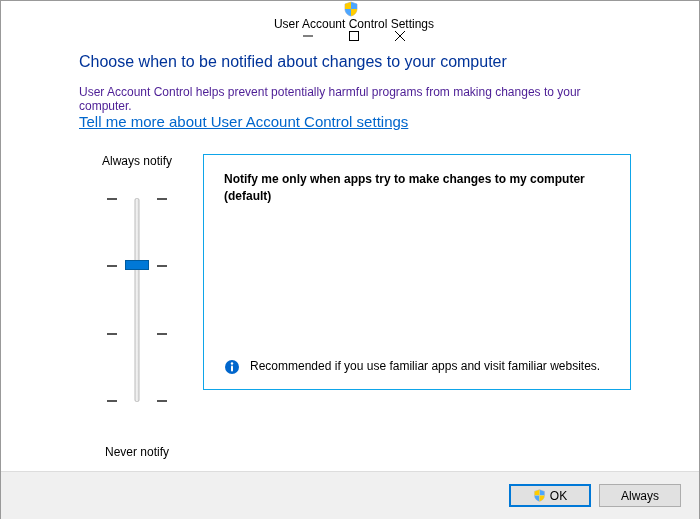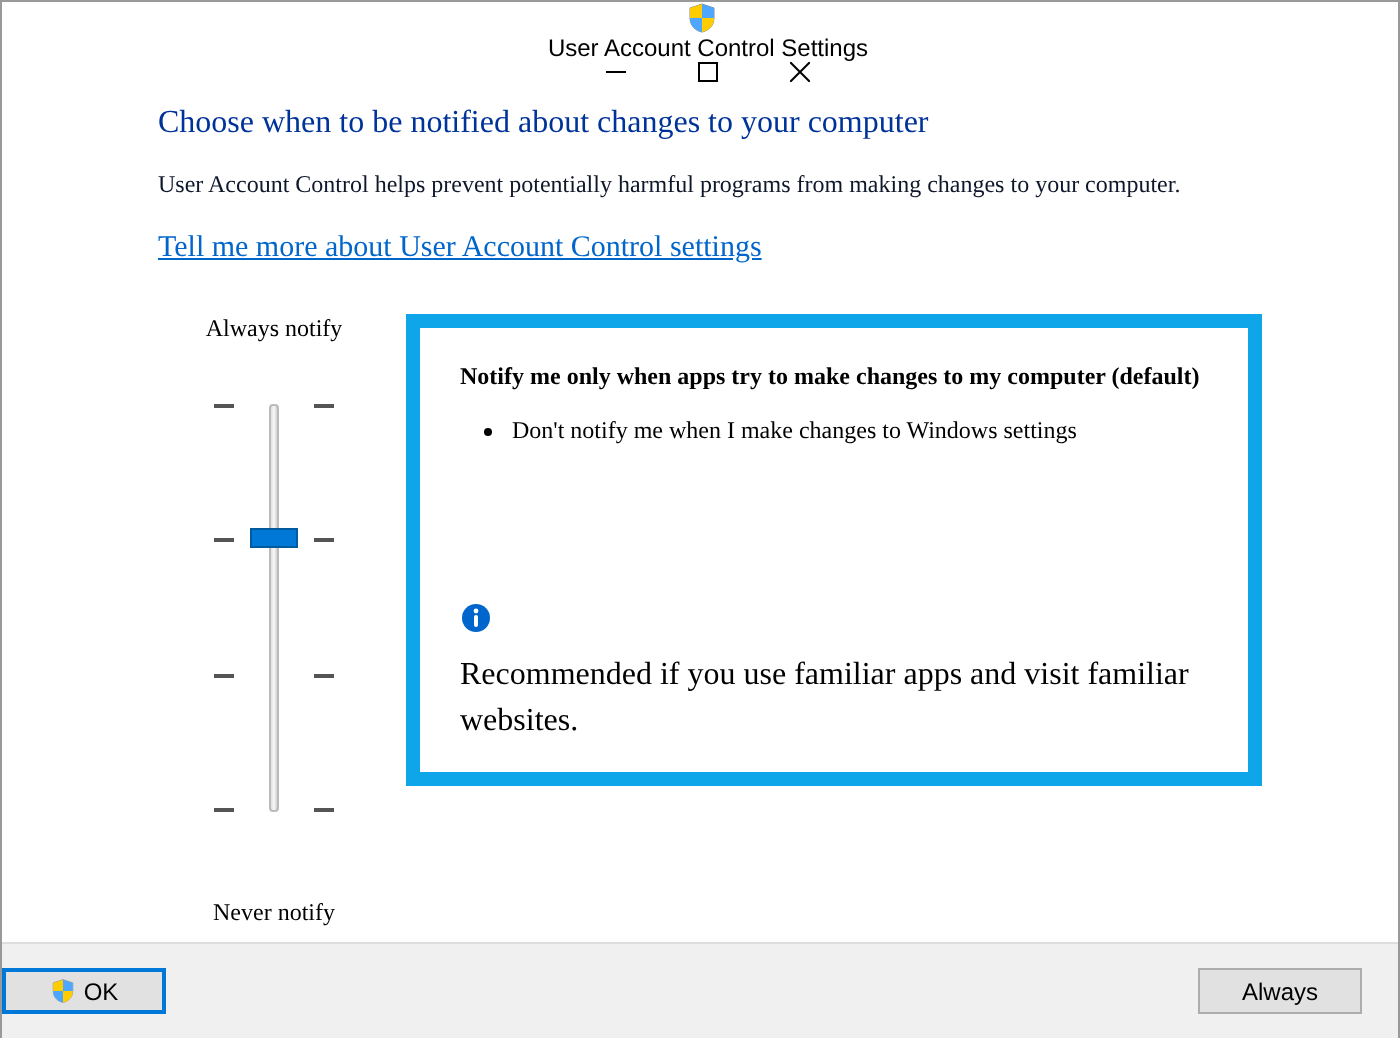--- a/index.html
+++ b/index.html
@@ -47,32 +47,31 @@
       display: flex;
       align-items: center;
       justify-content: center;
       font-size: 10px;
       color: #000;
     }
     .winbtn svg { width: 10px; height: 10px; }
     
     .content {
       padding: 22px 68px 0 78px;
-      font-family: Liberation Serif, serif;
     }
     .heading {
       color: #003399;
       font-size: 16px;
       font-weight: 400;
       margin-bottom: 14px;
     }
     .description {
       font-size: 12px;
-      color: #0f172a;
-      margin-bottom: 16px;
+      color: #4c1d95;
+      margin-bottom: 0;
     }
     .link {
       color: #0066cc;
       text-decoration: underline;
       cursor: pointer;
       font-size: 15px;
     }
     
     .main {
       display: flex;
@@ -138,21 +137,21 @@
       height: 10px;
       background: #0078d7;
       border: 1px solid #005a9e;
       left: 50%;
       transform: translateX(-50%);
       top: 70px;
     }
     
     .info-panel {
       flex: 1;
-      border: 7px solid #0ea5e9;
+      border: 1px solid #0ea5e9;
       padding: 16px 20px 14px 20px;
       margin-left: 8px;
       height: 236px;
       display: flex;
       flex-direction: column;
     }
     .info-title {
       font-weight: 700;
       font-size: 12px;
       margin-bottom: 10px;
@@ -163,42 +162,41 @@
       padding-left: 26px;
       font-size: 12px;
       line-height: 1.4;
     }
     .info-list li { margin-bottom: 6px; }
     .info-footer {
       margin-top: auto;
       display: flex;
       align-items: flex-start;
       gap: 10px;
-      font-size: 16px;
+      font-size: 12px;
       line-height: 1.4;
-      flex-direction: column;
     }
     .info-icon {
       width: 16px;
       height: 16px;
       flex-shrink: 0;
       margin-top: 1px;
     }
     
     .footer {
       position: absolute;
       bottom: 0;
       left: 1px;
       right: 1px;
       height: 48px;
       background: #f0f0f0;
       border-top: 1px solid #ddd;
       display: flex;
       align-items: center;
-      justify-content: space-between;
+      justify-content: flex-end;
       padding-right: 18px;
       gap: 8px;
     }
     .btn {
       min-width: 82px;
       height: 23px;
       background: #e1e1e1;
       border: 1px solid #adadad;
       font-size: 12px;
       display: flex;
@@ -274,23 +272,20 @@
             <span></span>
             <span></span>
           </div>
         <div class="slider-thumb"></div>
       </div>
       <div class="slider-label bottom">Never notify</div>
     </div>
 
     <div class="info-panel">
       <div class="info-title">Notify me only when apps try to make changes to my computer (default)</div>
-      <ul class="info-list">
-        <li>Don't notify me when I make changes to Windows settings</li>
-      </ul>
       <div class="info-footer">
         <svg class="info-icon" viewBox="0 0 16 16">
           <circle cx="8" cy="8" r="7" fill="#0066cc"></circle>
           <circle cx="8" cy="4.5" r="1.2" fill="#fff"></circle>
           <rect x="7" y="6.5" width="2" height="6" fill="#fff" rx="1"></rect>
         </svg>
         <div>Recommended if you use familiar apps and visit familiar websites.</div>
       </div>
     </div>
   </div>

